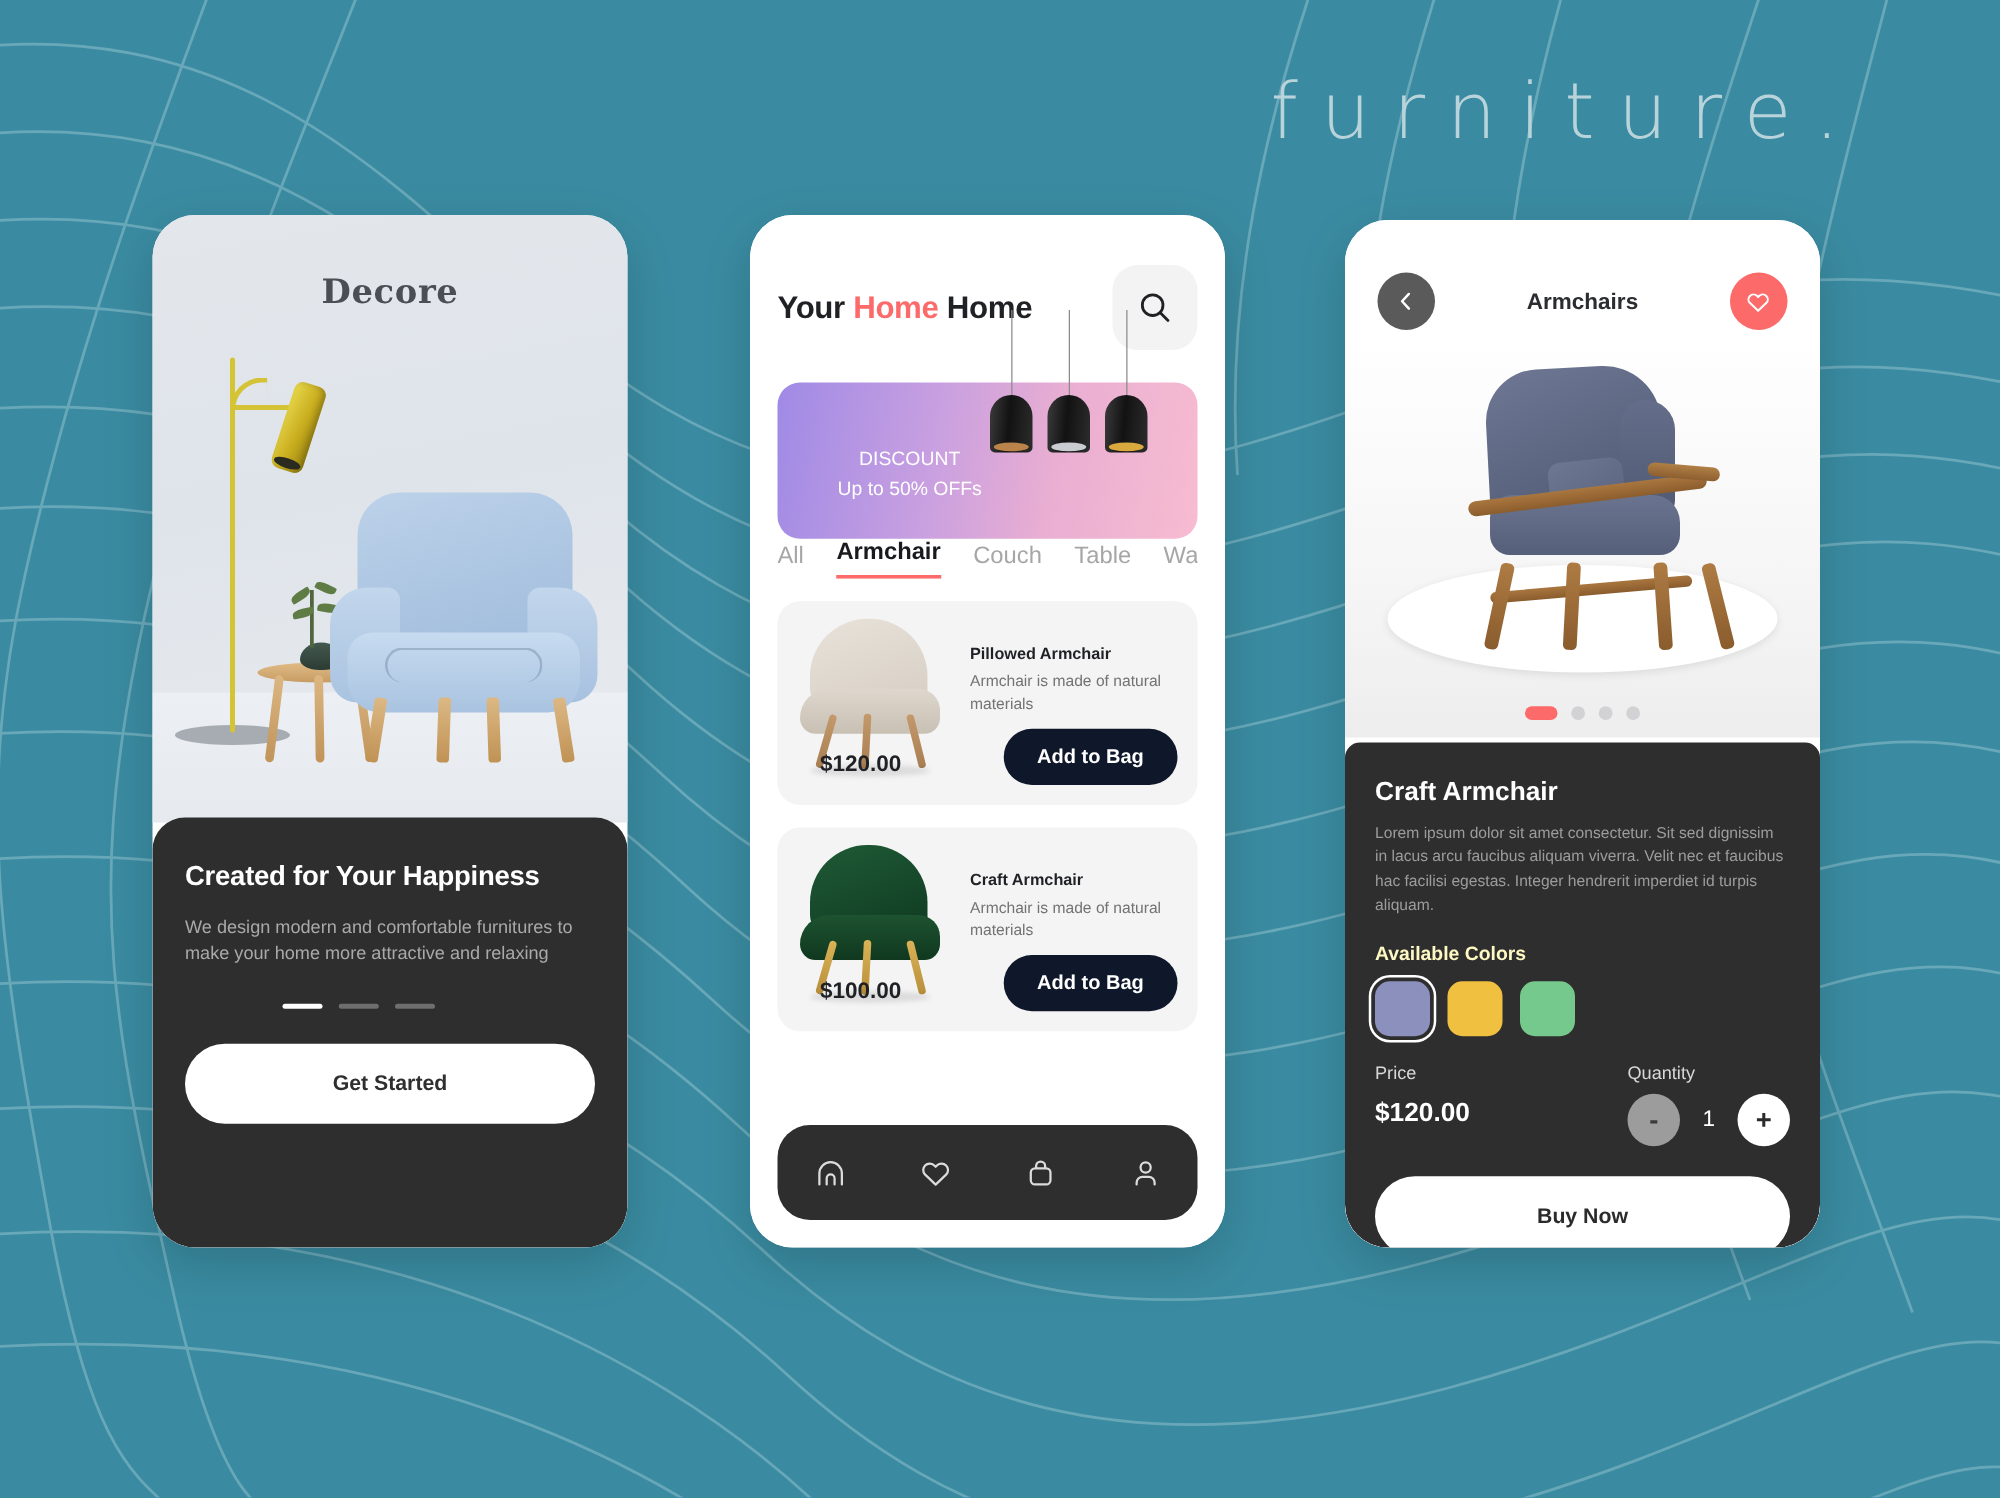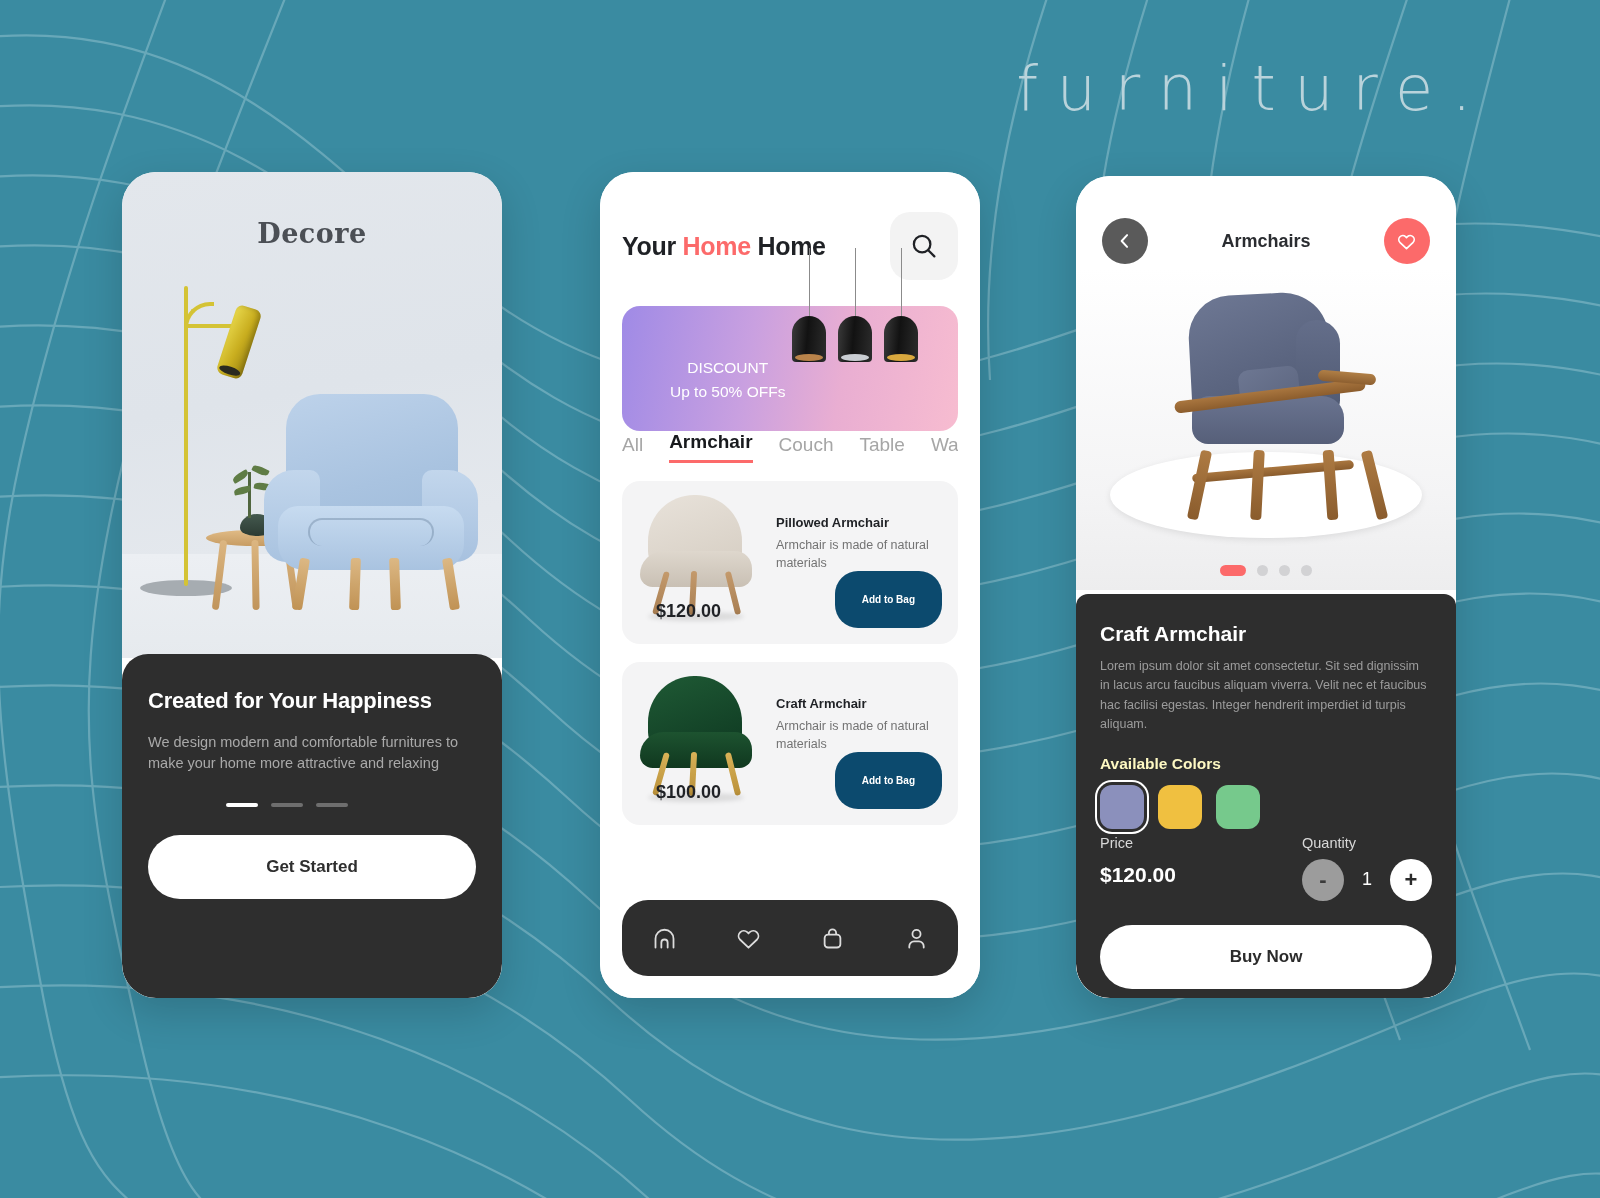--- a/index.html
+++ b/index.html
@@ -164,23 +164,23 @@
   .pcard {
     position:relative; height:163px; border-radius:18px; background:#f4f4f5;
     margin-bottom:18px; display:flex;
   }
   .pimg { position:relative; width:152px; flex:none; }
   .pinfo { flex:1; padding:34px 14px 0 2px; }
   .pname { font-size:13px; font-weight:700; color:#1f2125; }
   .pdesc { font-size:12.5px; color:#737373; line-height:1.42; margin-top:7px; max-width:170px; }
   .pprice { position:absolute; left:34px; bottom:22px; font-size:18px; font-weight:700; color:#1f2125; }
   .bag-btn {
-    position:absolute; right:16px; bottom:16px; height:57px; padding:0 27px;
-    border:none; border-radius:23px; background:#0c4a6e; color:#fff;
-    font-size:10px; font-weight:700; font-family:"Liberation Sans",sans-serif; cursor:pointer;
+    position:absolute; right:16px; bottom:16px; height:45px; padding:0 27px;
+    border:none; border-radius:23px; background:#0f172a; color:#fff;
+    font-size:16px; font-weight:700; font-family:"Liberation Sans",sans-serif; cursor:pointer;
   }
   
   .mini-chair { position:absolute; left:14px; top:14px; width:124px; height:128px; }
   .mc-back { position:absolute; left:12px; top:0; width:94px; height:74px; border-radius:46px 46px 12px 18px; }
   .mc-seat { position:absolute; left:4px; top:56px; width:112px; height:36px; border-radius:30px 22px 16px 16px; }
   .mc-leg { position:absolute; bottom:8px; width:6px; height:44px; border-radius:3px; }
   .beige .mc-back { background: linear-gradient(160deg,#e8e2da,#d6cec3); }
   .beige .mc-seat { background: linear-gradient(180deg,#ded7cd,#c9c0b4); }
   .beige .mc-leg  { background: linear-gradient(180deg,#c49a6c,#a87e52); }
   .green .mc-back { background: linear-gradient(160deg,#1f5a35,#0f3a22); }
@@ -240,21 +240,21 @@
   .cdot.on { width:26px; background:#fc6a6a; border-radius:6px; }
 
   .s3-panel { position:absolute; left:0; right:0; bottom:0; height:404px;
     background:#2e2e2e; border-radius:12px 12px 34px 34px; padding: 28px 24px 24px; }
   .s3-pname { color:#fff; font-size:21px; font-weight:700; }
   .s3-pdesc { color:#9c9c9c; font-size:12.5px; line-height:1.55; margin-top:11px; }
   .s3-sub { color:#fef9c3; font-size:15.5px; font-weight:700; margin-top:20px; }
   .swatches { display:flex; gap:14px; margin-top:12px; }
   .sw { width:44px; height:44px; border-radius:12px; cursor:pointer; }
   .sw.sel { box-shadow: 0 0 0 3px #2e2e2e, 0 0 0 5px #ffffff; }
-  .pq-row { display:flex; justify-content:space-between; align-items:flex-start; margin-top:6px; }
+  .pq-row { display:flex; justify-content:space-between; align-items:flex-start; margin-top:22px; }
   .lbl { color:#d8d8d8; font-size:14.5px; }
   .val { color:#fff; font-size:21px; font-weight:700; margin-top:12px; }
   .qty { display:flex; align-items:center; gap:16px; margin-top:8px; }
   .qbtn { width:42px; height:42px; border-radius:50%; border:none; cursor:pointer;
     font-size:22px; font-weight:700; display:flex; align-items:center; justify-content:center;
     font-family:"Liberation Sans",sans-serif; line-height:1; }
   .qminus { background:#9c9c9c; color:#3a3a3a; }
   .qplus  { background:#ffffff; color:#2b2b2b; }
   .qnum { color:#fff; font-size:18px; min-width:14px; text-align:center; }
   .buy-btn { margin-top:24px; width:100%; height:64px; border:none; border-radius:32px;

